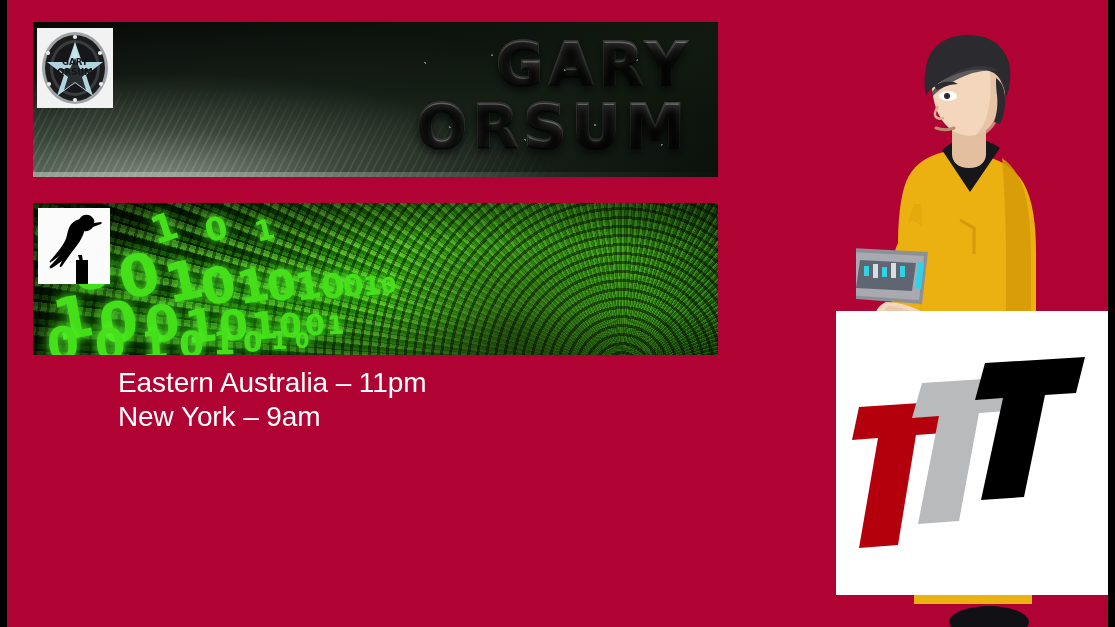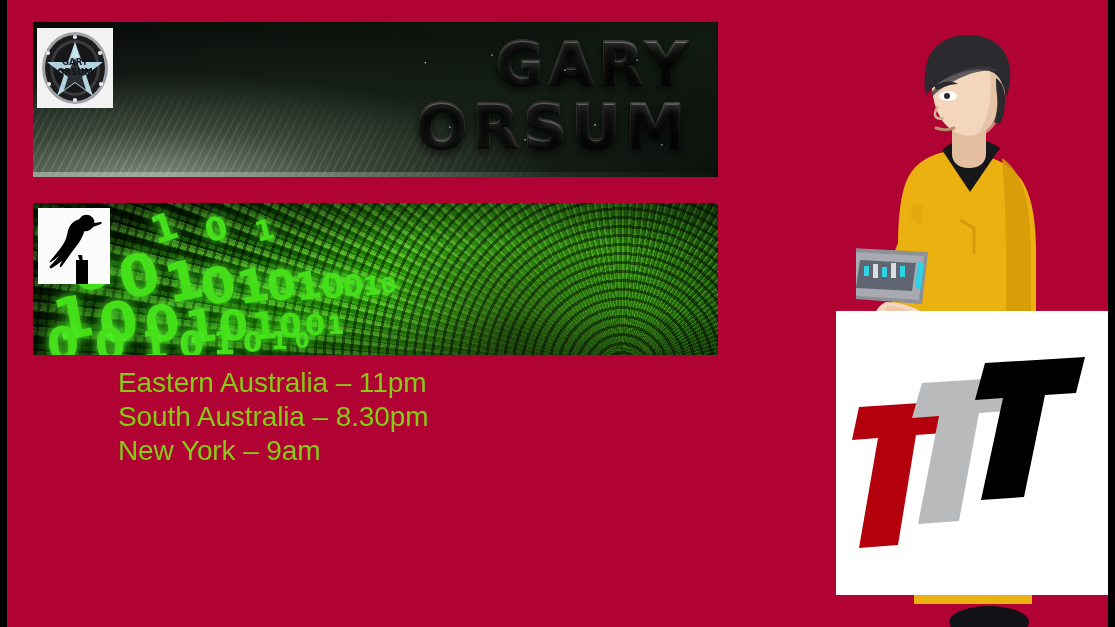--- a/index.html
+++ b/index.html
@@ -234,21 +234,21 @@
   #timezone-list {
     position: absolute;
     left: 118px;
     top: 366px;
     z-index: 12;
   }
   .tz-row {
     font-family: "Liberation Sans", sans-serif;
     font-size: 28px;
     font-weight: 400;
-    color: #84cc16;
+    color: #ffffff;
     line-height: 34px;
     white-space: nowrap;
     letter-spacing: -0.1px;
   }
 
   
   #character {
     position: absolute;
     left: 856px;
     top: 34px;
@@ -377,21 +377,20 @@
         <path d="M30 38 c-5 6 -12 14 -18 20 c-1 1 0 3 2 2
                  c8 -5 15 -11 20 -17 z" fill="#000000"></path>
 
         <path d="M40 47 l2 7 h3 l-1 -7 z" fill="#000000"></path>
       </svg>
     </div>
   </div>
 
   <div id="timezone-list">
     <div class="tz-row">Eastern Australia – 11pm</div>
-    <div class="tz-row">South Australia – 8.30pm</div>
     <div class="tz-row">New York – 9am</div>
   </div>
 
   <div id="character">
     <svg viewBox="0 0 230 593">
 
       <g>
         <ellipse cx="133" cy="588" rx="40" ry="16" fill="#111014"></ellipse>
       </g>
 

